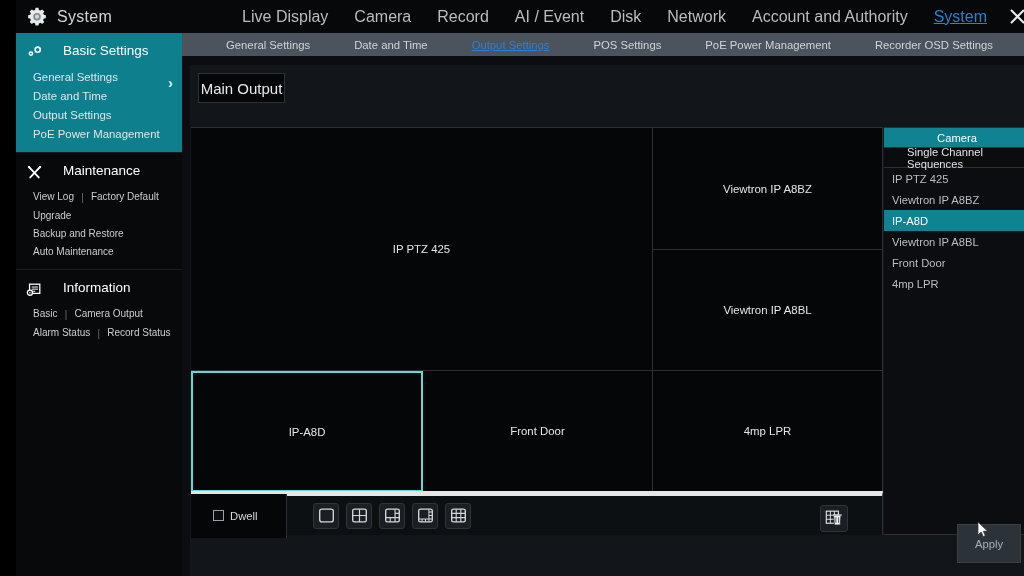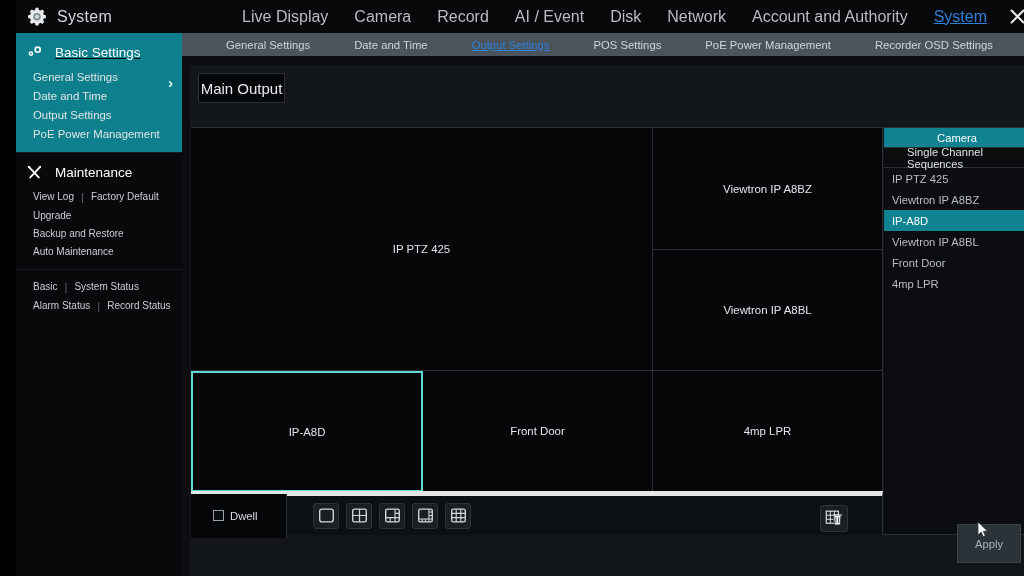--- a/index.html
+++ b/index.html
@@ -26,21 +26,21 @@
   }
   .topnav-item.active { color: #2f7fd6; text-decoration: underline; }
   .close-btn { width: 34px; height: 33px; display:flex; align-items:center; justify-content:center; cursor:pointer; }
   .close-btn svg { display:block; }
 
   
   .sidebar { position: absolute; left: 0; top: 33px; width: 166px; height: 543px; background: #08090b; }
   .side-group.active { background: #0e7f8c; }
   .side-group { position: relative; padding: 7px 0 9px 0; }
   .side-group + .side-group { border-top: 1px solid #1a1d20; }
-  .group-head { display: flex; align-items: center; gap: 12px; padding: 3px 0 6px 9px; text-decoration: underline; }
+  .group-head { display: flex; gap: 20px; padding: 3px 0 6px 9px; }
   .group-head .gicon { width: 18px; height: 18px; display:flex; align-items:center; justify-content:center; }
   .group-title { color: #ffffff; font-size: 13.5px; }
   .side-item { color: #dfe6e6; font-size: 11.4px; padding: 3.5px 0 3.5px 17px; cursor: pointer; white-space: nowrap; }
   .side-group:not(.active) .side-item { color: #c9ced1; }
   .side-row { display:flex; align-items:center; padding: 3.5px 0 3.5px 17px; }
   .side-row .lnk { color:#c9ced1; font-size: 10px; cursor:pointer; white-space:nowrap; }
   .side-row .sep { color:#5b6165; font-size: 11.4px; padding: 0 7px; }
   .chev { position: absolute; right: 9px; top: 42px; color: #d8f2f2; font-size: 15px; font-weight: bold; line-height: 1; }
 
   
@@ -174,24 +174,35 @@
       </div>
       <div class="side-row">
         <span class="lnk">Backup and Restore</span>
       </div>
       <div class="side-row">
         <span class="lnk">Auto Maintenance</span>
       </div>
     </div>
 
     <div class="side-group">
+      <div class="group-head">
+        <span class="gicon">
+          <svg viewBox="0 0 24 24" width="17" height="17">
+            <rect x="5" y="4.5" width="14.5" height="13" fill="none" stroke="#ffffff" stroke-width="1.8"></rect>
+            <path d="M8 8.5h9 M8 11.5h9 M8 14.5h5" stroke="#ffffff" stroke-width="1.4"></path>
+            <circle cx="5.5" cy="16.5" r="3.6" fill="#0b0d10" stroke="#ffffff" stroke-width="1.8"></circle>
+            <circle cx="5.5" cy="16.5" r="1.1" fill="#ffffff"></circle>
+          </svg>
+        </span>
+        <span class="group-title">Information</span>
+      </div>
       <div class="side-row">
         <span class="lnk">Basic</span>
         <span class="sep">|</span>
-        <span class="lnk">System Status</span>
+        <span class="lnk">Camera Output</span>
       </div>
       <div class="side-row">
         <span class="lnk">Alarm Status</span>
         <span class="sep">|</span>
         <span class="lnk">Record Status</span>
       </div>
     </div>
   </div>
 
   <div class="subtabs">

